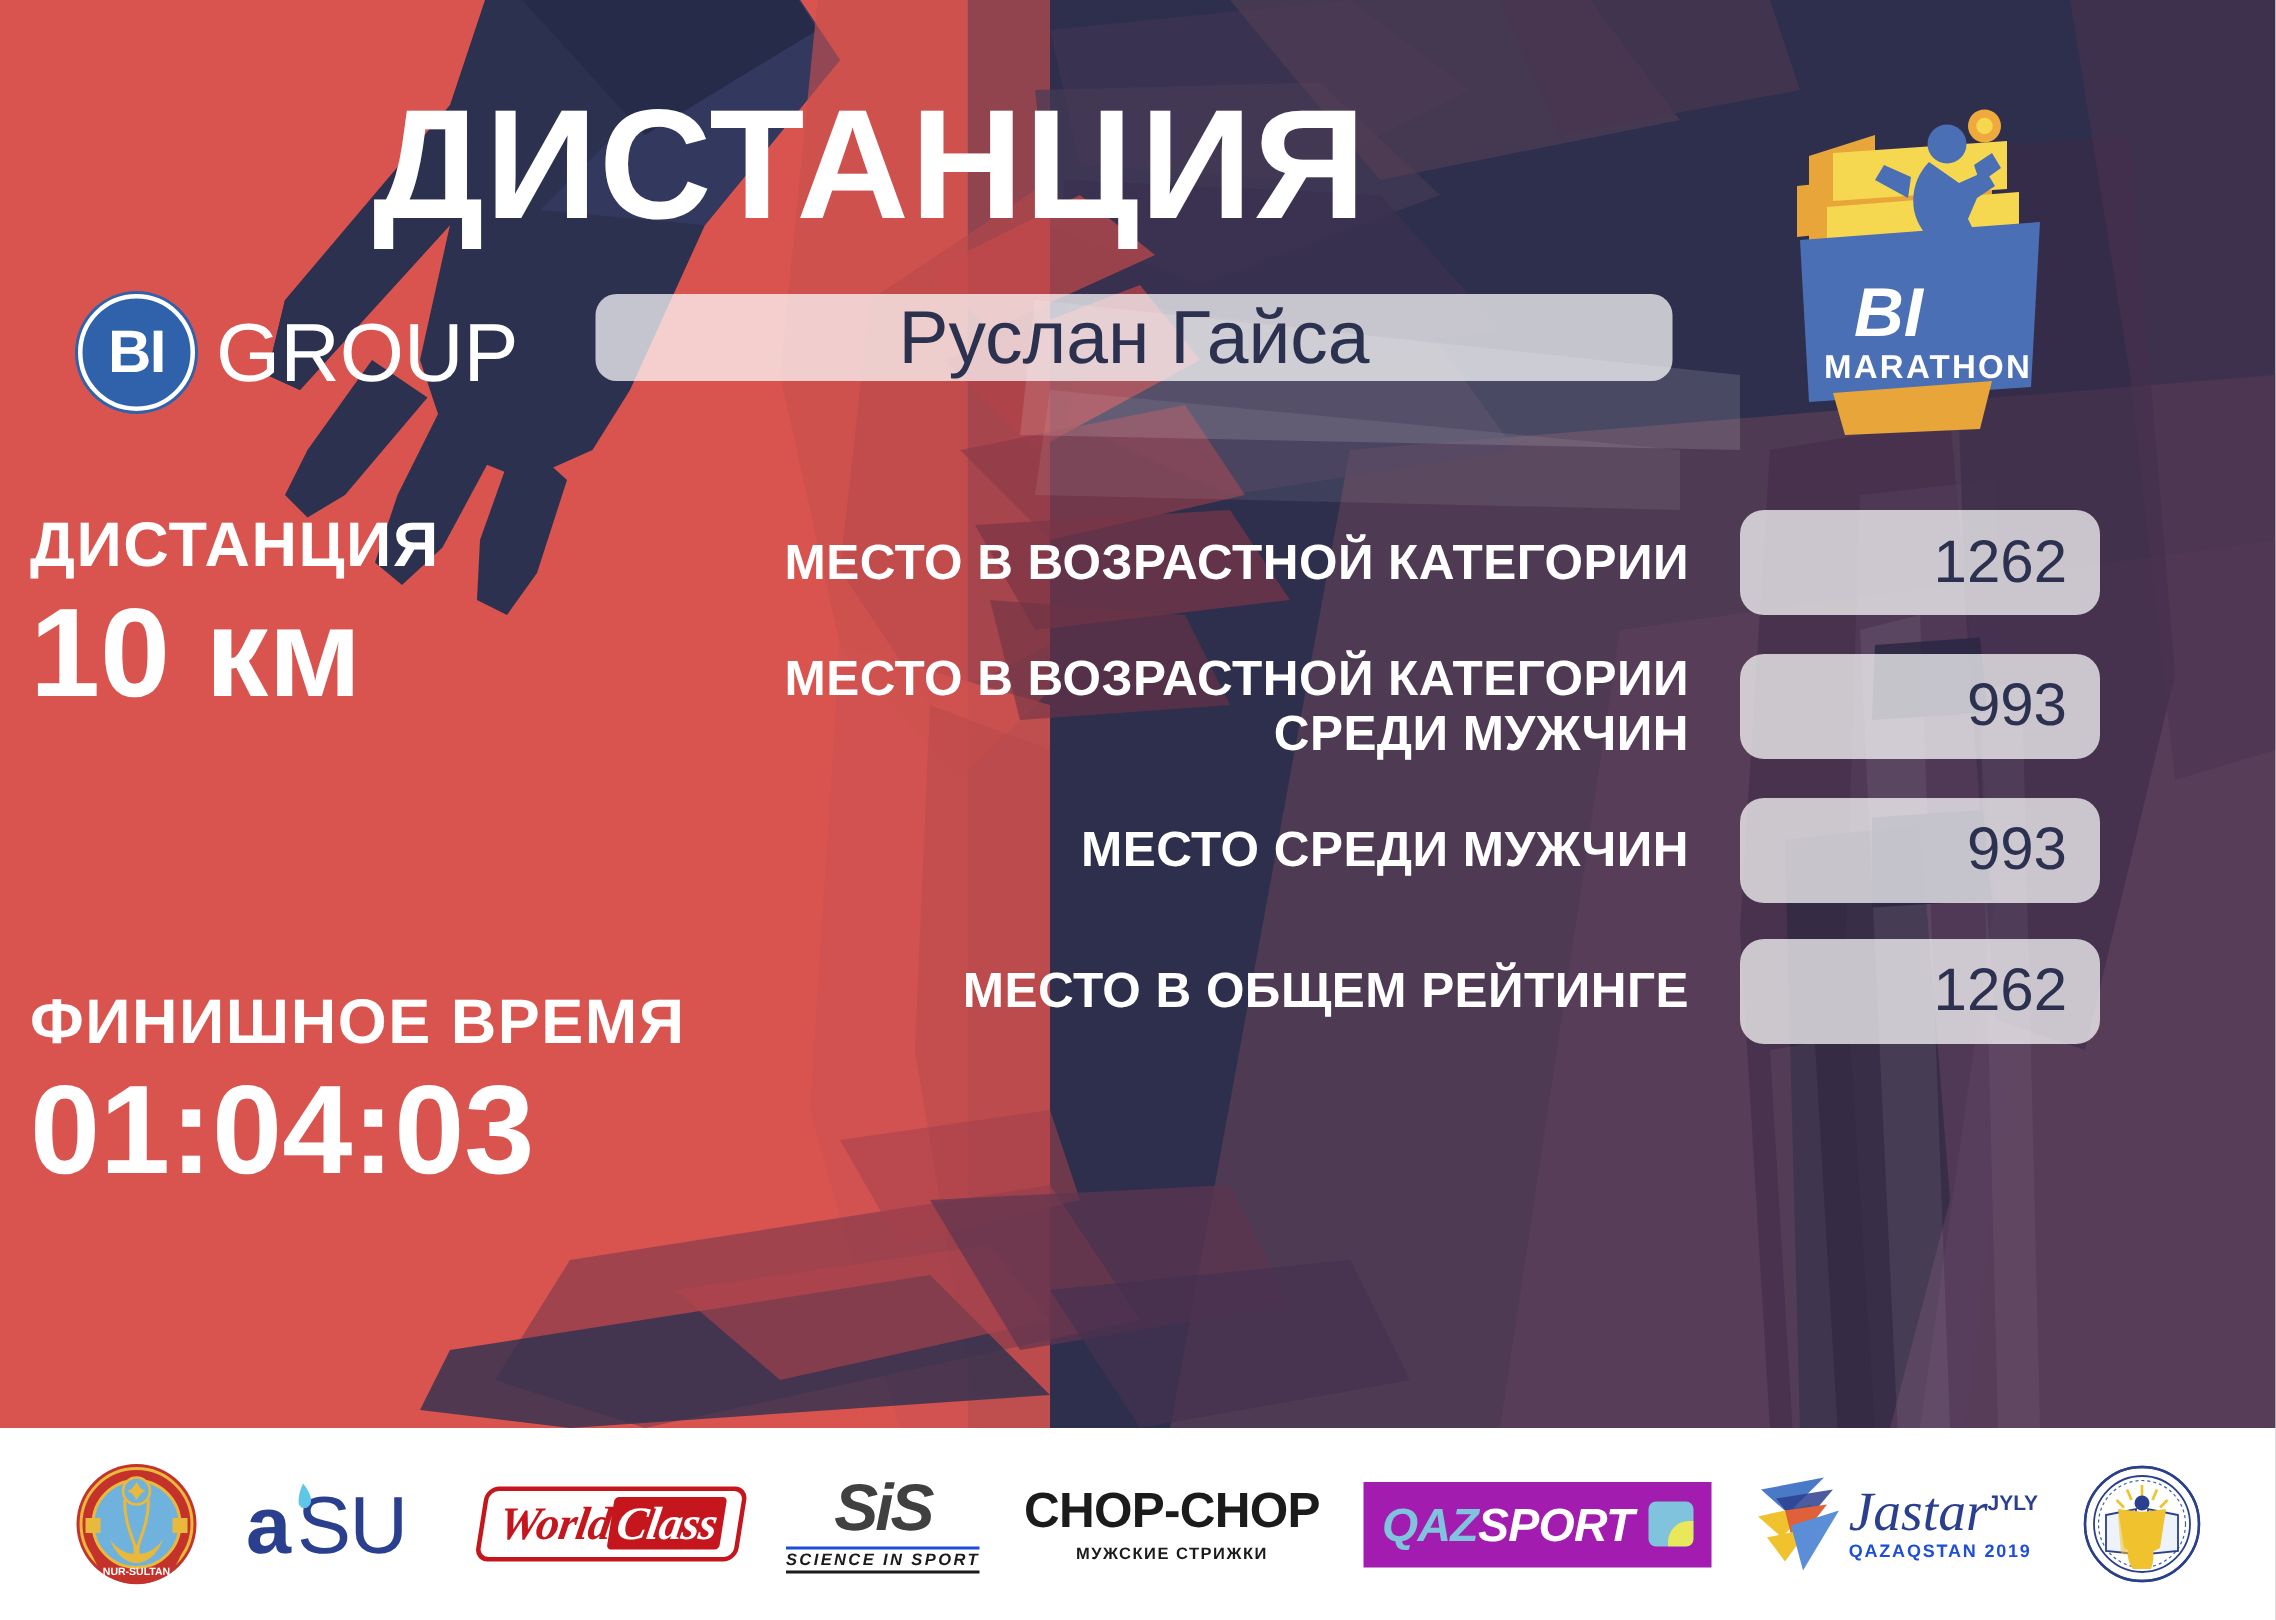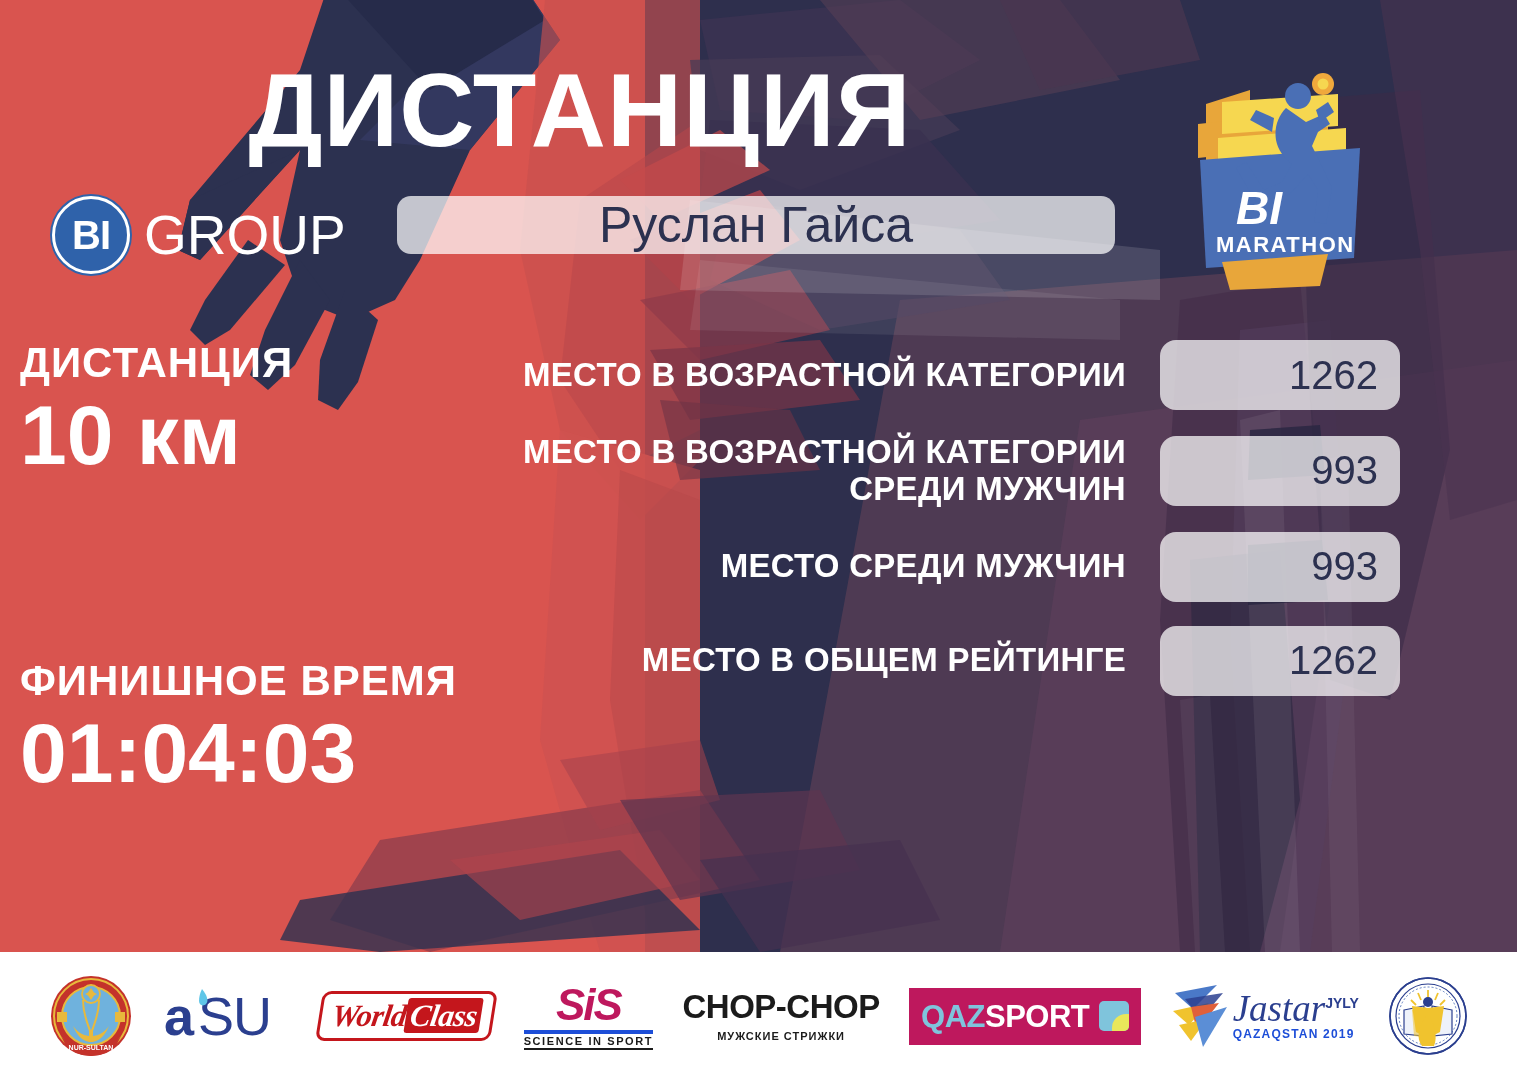--- a/index.html
+++ b/index.html
@@ -202,37 +202,38 @@
   .wc-inner .wc-b {
     background: #c4161c;
     color: #ffffff;
     padding: 0 4px;
     border-radius: 3px;
   }
 
   
   .sis-wrap { text-align: center; }
   .sis-main {
-    color: #be185d;
+    color: #404040;
     font-size: 44px;
     font-weight: bold;
     font-style: italic;
     letter-spacing: -2px;
     line-height: 1;
   }
   .sis-sub {
     color: #1b1b1b;
     font-size: 11px;
     font-weight: bold;
     letter-spacing: 1.6px;
-    border-top: 4px solid #1d4ed8;
+    border-top: 2px solid #1d4ed8;
     border-bottom: 2px solid #1b1b1b;
     margin-top: 3px;
     padding: 1px 0;
     white-space: nowrap;
+    font-style: italic;
   }
 
   
   .cc-wrap { text-align: center; }
   .cc-main {
     color: #1b1b1b;
     font-size: 33px;
     font-weight: bold;
     letter-spacing: -0.5px;
     line-height: 1;
@@ -242,25 +243,26 @@
     color: #1b1b1b;
     font-size: 11px;
     font-weight: bold;
     letter-spacing: 1px;
     margin-top: 7px;
     white-space: nowrap;
   }
 
   
   .qaz-logo {
-    background: #be185d;
+    background: #a21caf;
     padding: 13px 12px;
     display: flex;
     align-items: center;
     gap: 10px;
+    font-style: italic;
   }
   .qaz-text { font-size: 31px; font-weight: bold; letter-spacing: -0.5px; line-height: 1; white-space: nowrap; }
   .qaz-a { color: #7fc4dc; }
   .qaz-b { color: #ffffff; }
   .qaz-mark { width: 30px; height: 30px; border-radius: 5px; background: #7fc4dc; position: relative; overflow: hidden; }
   .qaz-mark::after {
     content: "";
     position: absolute; right: 0; bottom: 0;
     width: 17px; height: 17px;
     background: #e9e75a;

